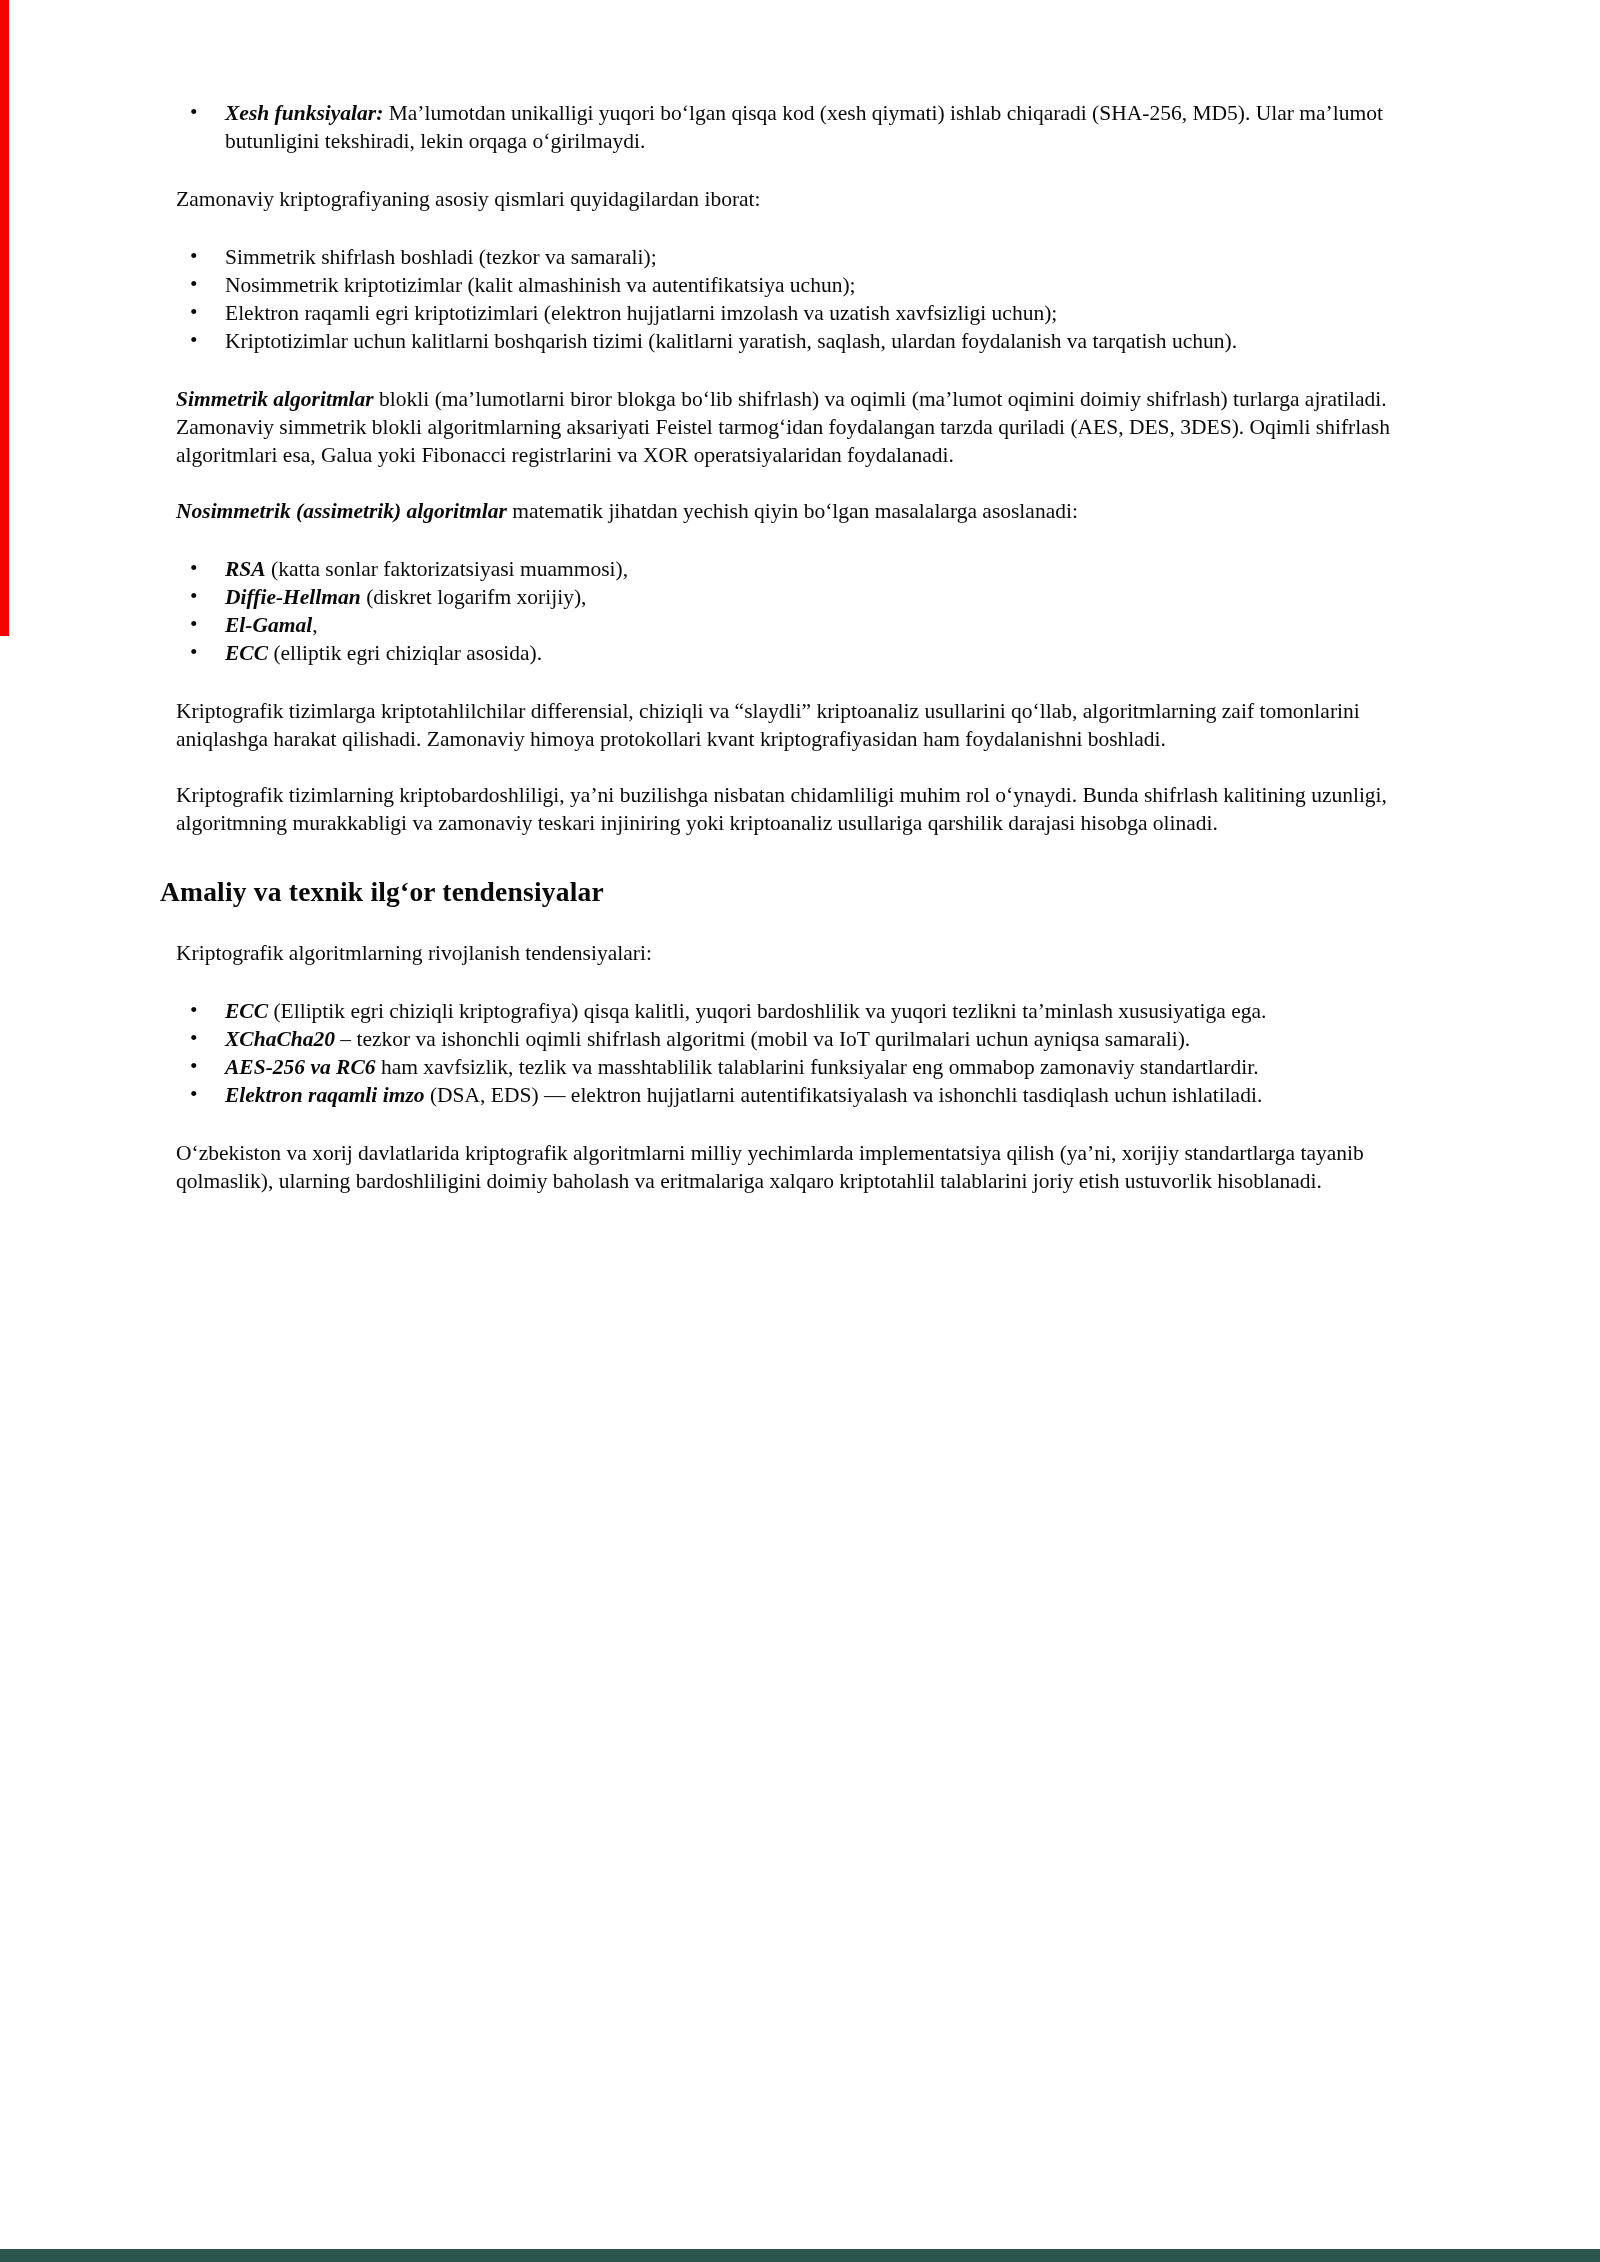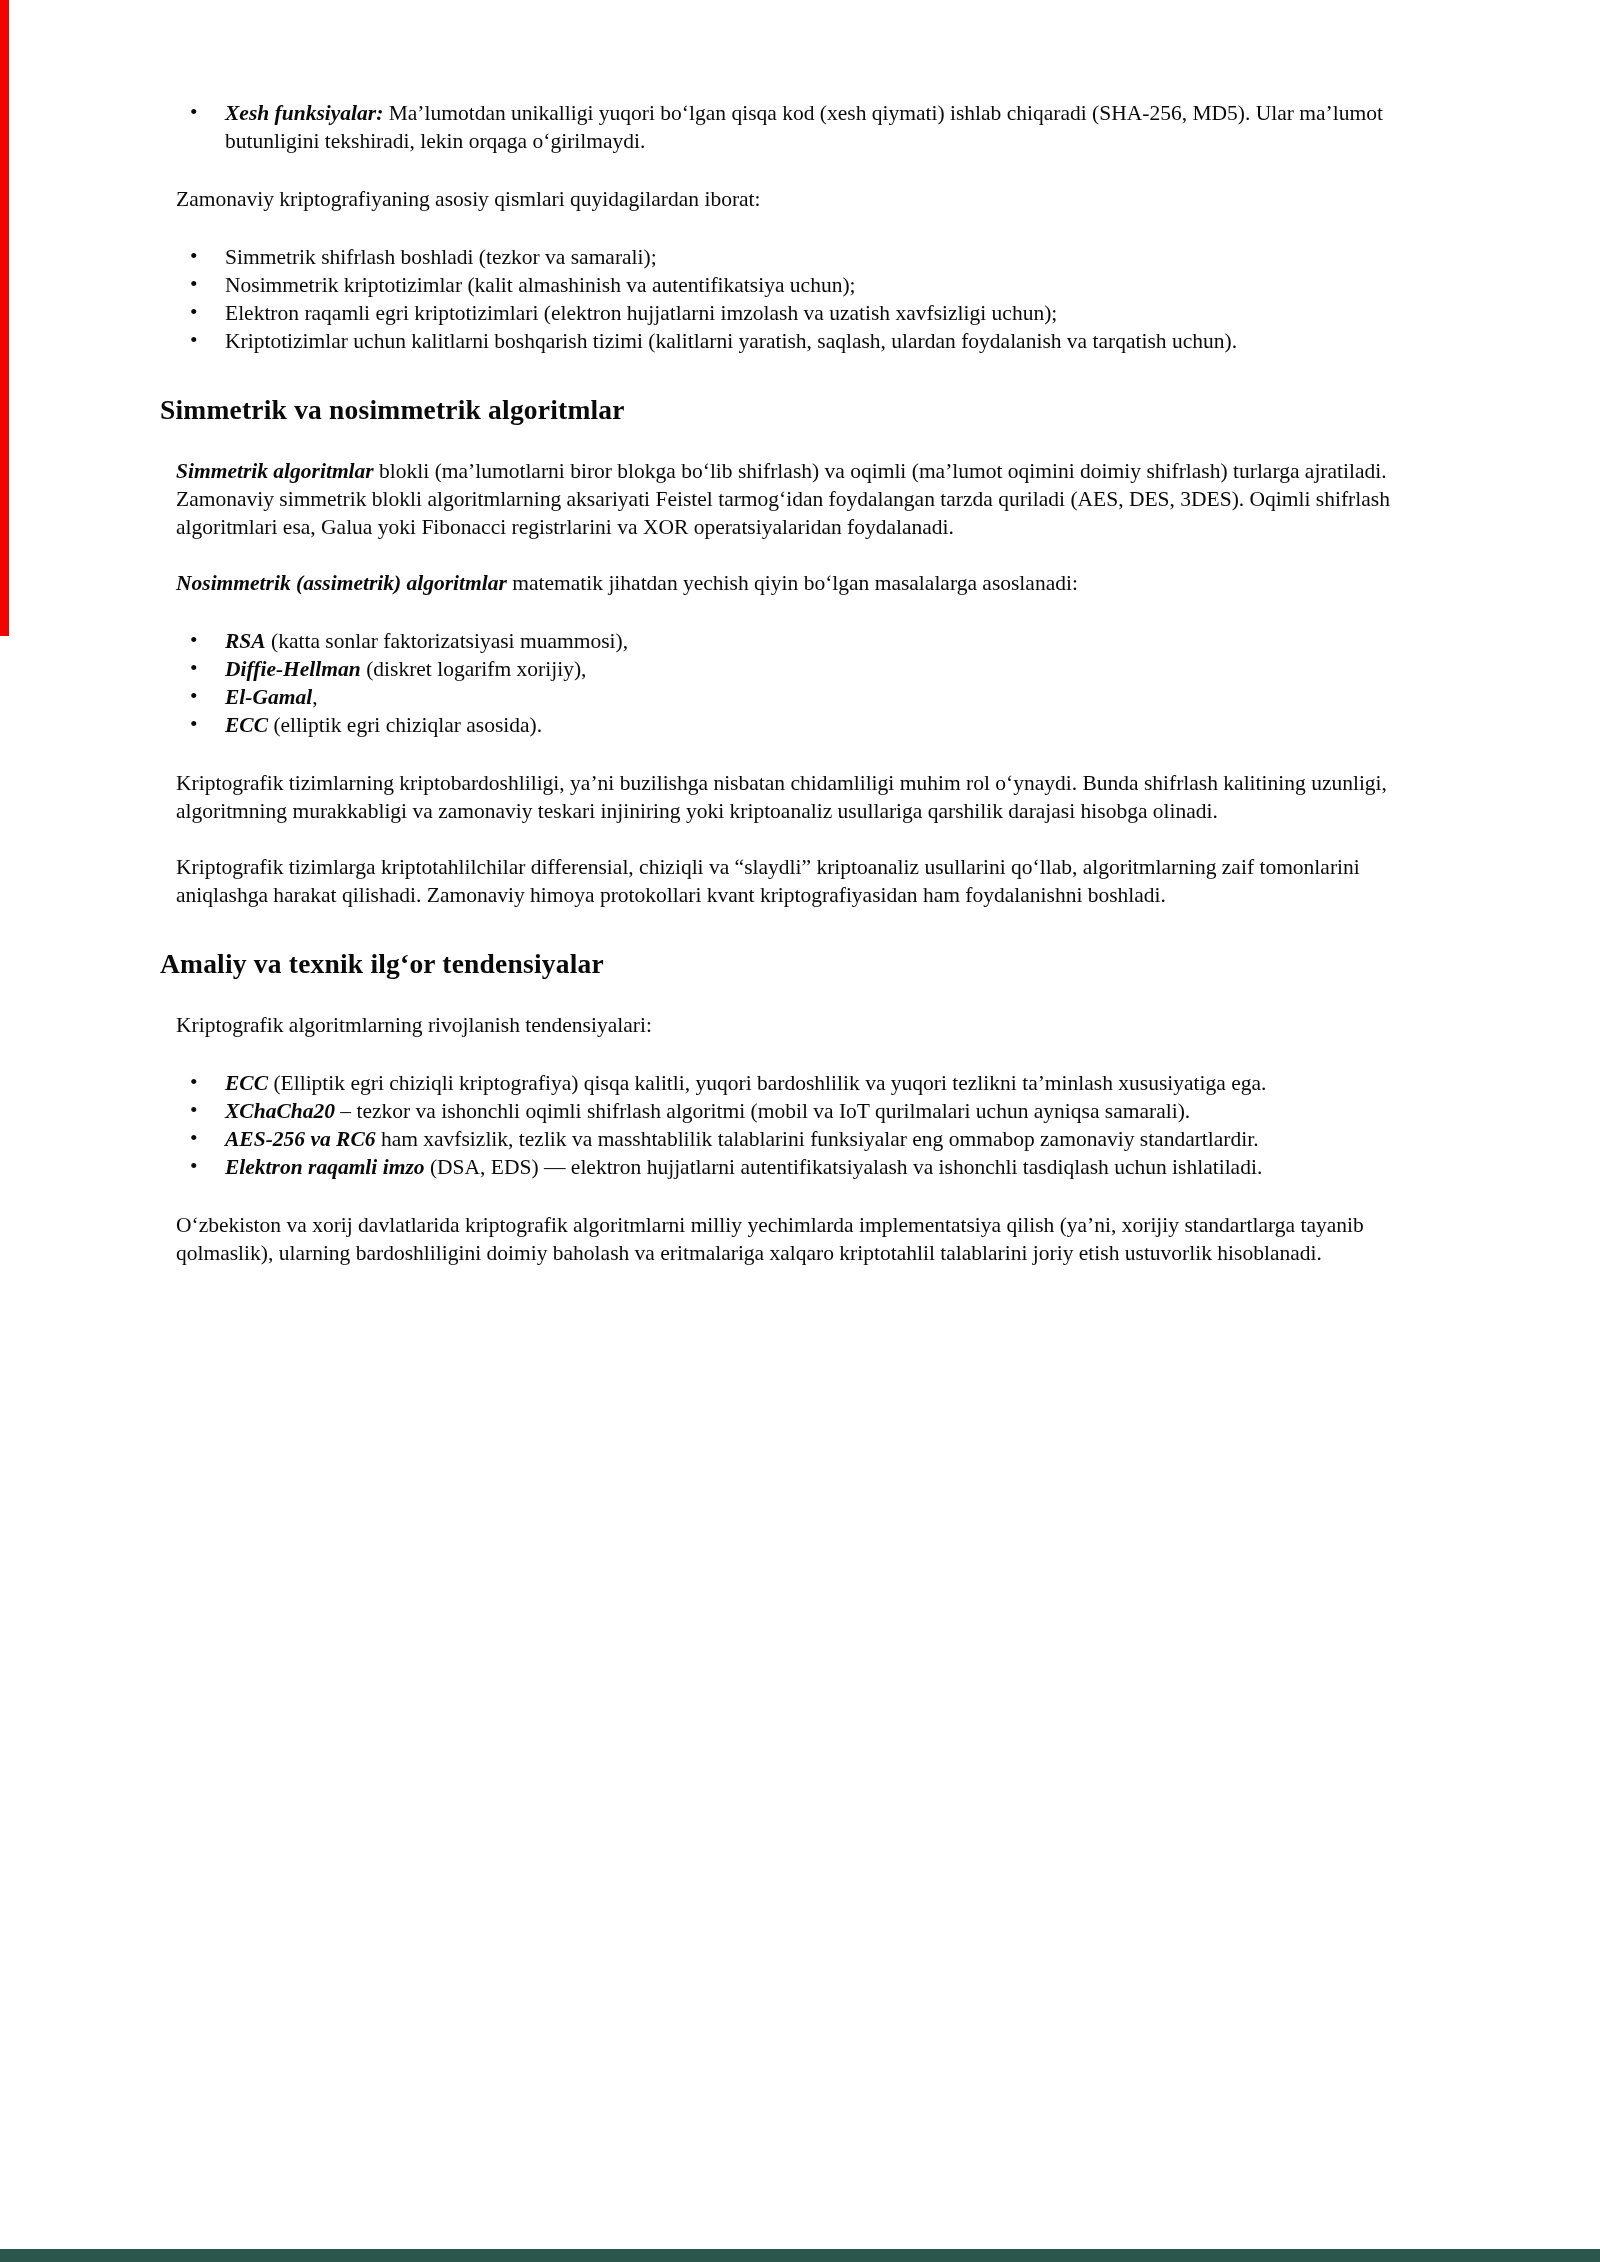--- a/index.html
+++ b/index.html
@@ -96,21 +96,20 @@
     <li>
       <span class="bullet-dot">•</span>
       <span>Elektron raqamli egri kriptotizimlari (elektron hujjatlarni imzolash va uzatish xavfsizligi uchun);</span>
     </li>
     <li>
       <span class="bullet-dot">•</span>
       <span>Kriptotizimlar uchun kalitlarni boshqarish tizimi (kalitlarni yaratish, saqlash, ulardan foydalanish va tarqatish uchun).</span>
     </li>
   </ul>
 
-  <h2 class="doc-heading">Simmetrik va nosimmetrik algoritmlar</h2>
 
   <p class="para">
     <strong class="lead">Simmetrik algoritmlar</strong><span> blokli (ma’lumotlarni biror blokga boʻlib shifrlash) va oqimli (ma’lumot oqimini doimiy shifrlash) turlarga ajratiladi. Zamonaviy simmetrik blokli algoritmlarning aksariyati Feistel tarmogʻidan foydalangan tarzda quriladi (AES, DES, 3DES). Oqimli shifrlash algoritmlari esa, Galua yoki Fibonacci registrlarini va XOR operatsiyalaridan foydalanadi.</span>
   </p>
 
   <p class="para">
     <strong class="lead">Nosimmetrik (assimetrik) algoritmlar</strong><span> matematik jihatdan yechish qiyin boʻlgan masalalarga asoslanadi:</span>
   </p>
 
   <ul class="doc-list">
@@ -125,23 +124,23 @@
     <li>
       <span class="bullet-dot">•</span>
       <strong class="lead">El-Gamal</strong><span>,</span>
     </li>
     <li>
       <span class="bullet-dot">•</span>
       <strong class="lead">ECC</strong><span> (elliptik egri chiziqlar asosida).</span>
     </li>
   </ul>
 
+  <p class="para">Kriptografik tizimlarga kriptotahlilchilar differensial, chiziqli va “slaydli” kriptoanaliz usullarini qoʻllab, algoritmlarning zaif tomonlarini aniqlashga harakat qilishadi. Zamonaviy himoya protokollari kvant kriptografiyasidan ham foydalanishni boshladi.</p>
+
   <p class="para">Kriptografik tizimlarning kriptobardoshliligi, ya’ni buzilishga nisbatan chidamliligi muhim rol oʻynaydi. Bunda shifrlash kalitining uzunligi, algoritmning murakkabligi va zamonaviy teskari injiniring yoki kriptoanaliz usullariga qarshilik darajasi hisobga olinadi.</p>
-
-  <p class="para">Kriptografik tizimlarga kriptotahlilchilar differensial, chiziqli va “slaydli” kriptoanaliz usullarini qoʻllab, algoritmlarning zaif tomonlarini aniqlashga harakat qilishadi. Zamonaviy himoya protokollari kvant kriptografiyasidan ham foydalanishni boshladi.</p>
 
   <h2 class="doc-heading">Amaliy va texnik ilgʻor tendensiyalar</h2>
 
   <p class="para">Kriptografik algoritmlarning rivojlanish tendensiyalari:</p>
 
   <ul class="doc-list">
     <li>
       <span class="bullet-dot">•</span>
       <strong class="lead">ECC</strong><span> (Elliptik egri chiziqli kriptografiya) qisqa kalitli, yuqori bardoshlilik va yuqori tezlikni ta’minlash xususiyatiga ega.</span>
     </li>

